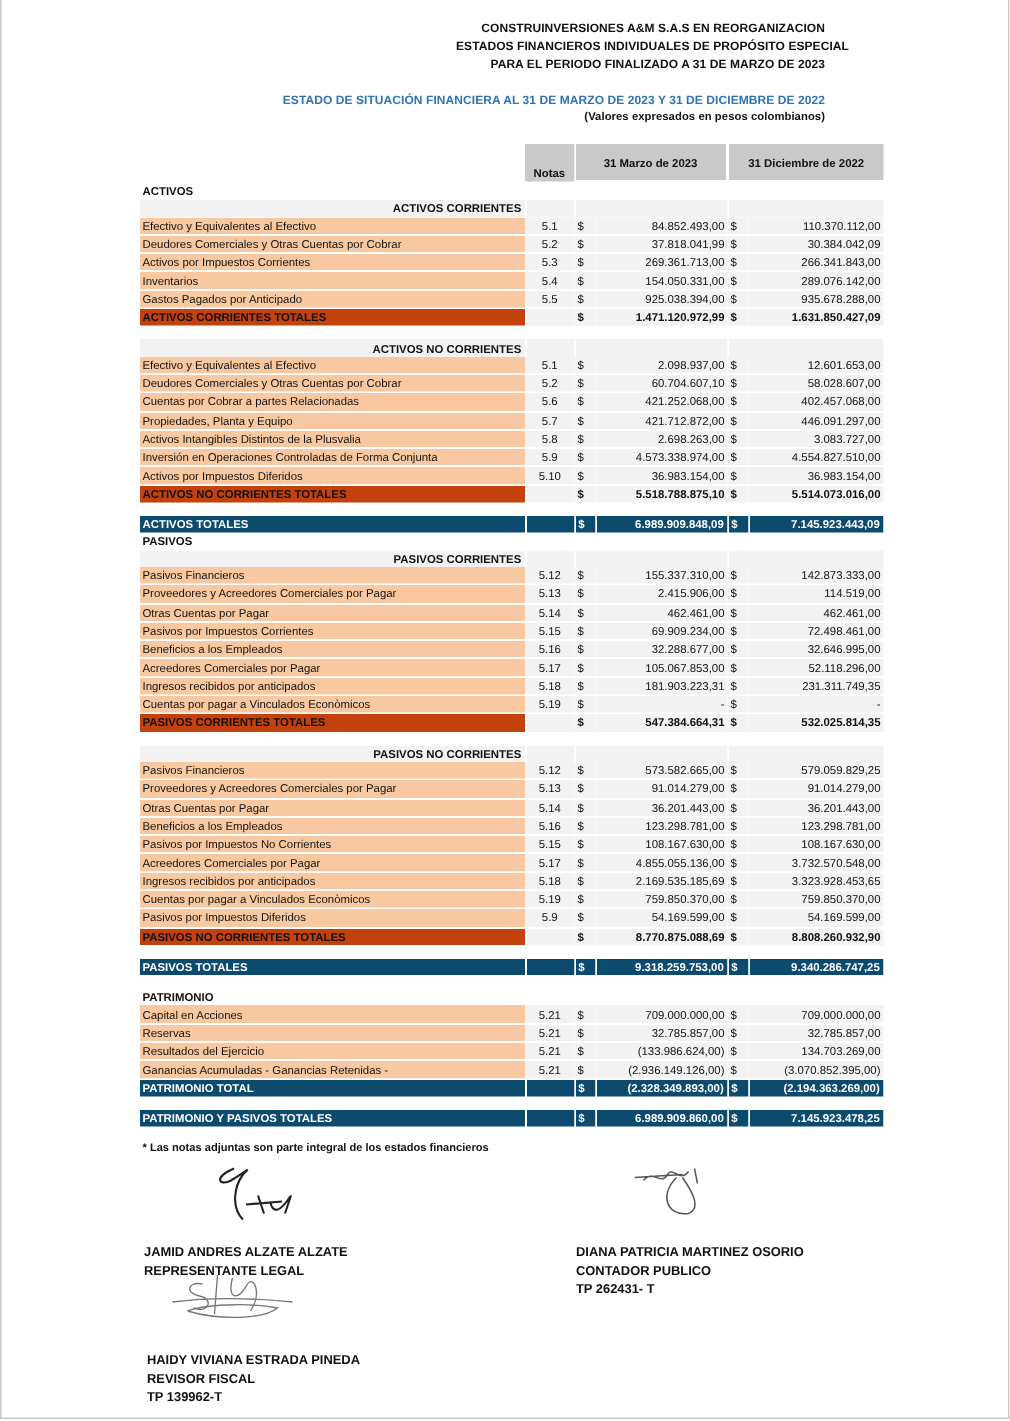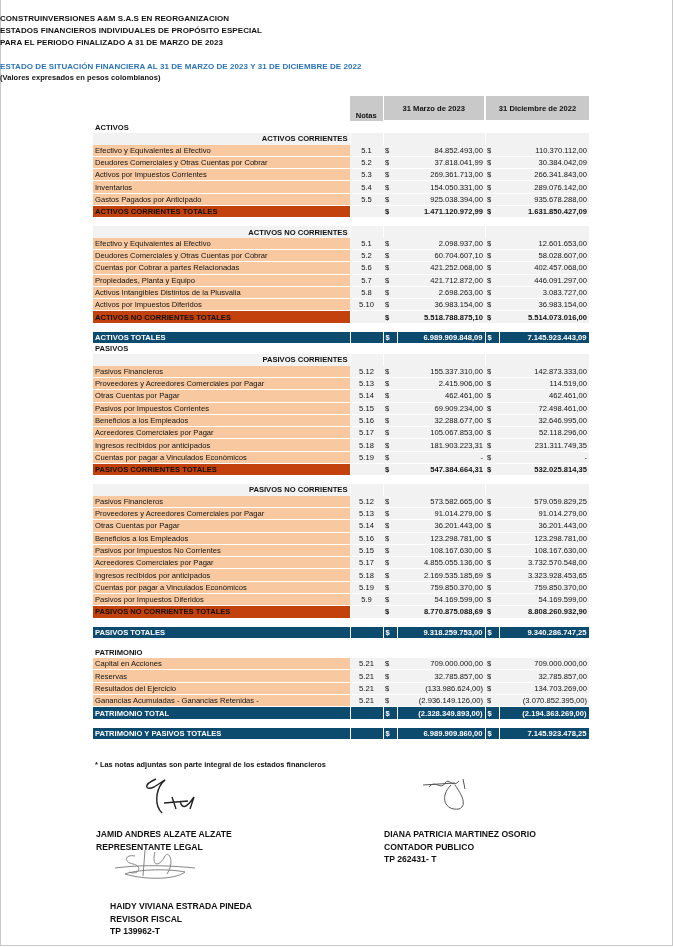--- a/index.html
+++ b/index.html
@@ -1,18 +1,18 @@
 <!DOCTYPE html>
 <html><head>
 <meta charset="utf-8">
 <style>
   html, body { margin:0; padding:0; background:#fff; }
   body { width:673px; height:947px; position:relative; overflow:hidden; font-family:"Liberation Sans", sans-serif; color:#111; }
   .page { position:absolute; left:0; top:0; width:671px; height:945px; border-left:1px solid #c8c8c8; border-right:1px solid #c8c8c8; border-bottom:1px solid #c8c8c8; }
-  .hdr { position:absolute; left:0; width:673px; text-align:left; font-size:8px; font-weight:bold; letter-spacing:0.05px; }
+  .hdr { position:absolute; left:0; width:550px; text-align:right; font-size:8px; font-weight:bold; letter-spacing:0.05px; }
   .hdr.blue { color:#2e74b5; }
   .hdr.sub { font-size:7.5px; }
   table.fs { position:absolute; left:93px; top:96px; border-collapse:collapse; font-size:7.6px; table-layout:fixed; }
   table.fs td { padding:0 2px; height:11.3px; line-height:11px; white-space:nowrap; overflow:hidden; }
   col.c-label { width:257px; } col.c-nota { width:33px; } col.c-s1 { width:14px; } col.c-v1 { width:88px; } col.c-s2 { width:14px; } col.c-v2 { width:90px; }
   .th { background:#c9c9c9; font-weight:bold; text-align:center; }
   .th.notas { vertical-align:bottom; }
   td.lbl { }
   tr.item td.lbl { background:#f8c9a0; }
   tr.item td.num, tr.item td.cur, tr.item td.nota, tr.sect td.gcell, tr.total td.gcell, tr.total td.num, tr.total td.cur { background:#f2f2f2; }
@@ -30,21 +30,21 @@
   .note { position:absolute; left:84px; top:760px; font-size:7.4px; font-weight:bold;margin-left:11px; }
   .sig-name { position:absolute; font-size:8.6px; font-weight:bold; line-height:12.6px;margin-top:16px; }
   .sig-svg { position:absolute; }
 </style>
 </head>
 <body>
 
 <div class="page"></div>
 
 <div class="hdr" style="top:14px;">CONSTRUINVERSIONES A&amp;M S.A.S EN REORGANIZACION</div>
-<div class="hdr" style="top:26px;">ESTADOS FINANCIEROS INDIVIDUALES DE PROPÓSITO ESPECIAL</div>
+<div class="hdr" style="top:26px;padding-left:16px;">ESTADOS FINANCIEROS INDIVIDUALES DE PROPÓSITO ESPECIAL</div>
 <div class="hdr" style="top:38px;">PARA EL PERIODO FINALIZADO A 31 DE MARZO DE 2023</div>
 <div class="hdr blue" style="top:62px;">ESTADO DE SITUACIÓN FINANCIERA AL 31 DE MARZO DE 2023 Y 31 DE DICIEMBRE DE 2022</div>
 <div class="hdr sub" style="top:73px;">(Valores expresados en pesos colombianos)</div>
 
 <table class="fs" id="fs">
   <colgroup>
       <col class="c-label">
       <col class="c-nota">
       <col class="c-s1">
       <col class="c-v1">
@@ -161,20 +161,28 @@
       </tr>
       <tr class="item">
         <td class="lbl">Activos Intangibles Distintos de la Plusvalia</td>
         <td class="nota">5.8</td>
         <td class="cur">$</td>
         <td class="num">2.698.263,00</td>
         <td class="cur">$</td>
         <td class="num">3.083.727,00</td>
       </tr>
       <tr class="item">
+        <td class="lbl">Inversión en Operaciones Controladas de Forma Conjunta</td>
+        <td class="nota">5.9</td>
+        <td class="cur">$</td>
+        <td class="num">4.573.338.974,00</td>
+        <td class="cur">$</td>
+        <td class="num">4.554.827.510,00</td>
+      </tr>
+      <tr class="item">
         <td class="lbl">Activos por Impuestos Diferidos</td>
         <td class="nota">5.10</td>
         <td class="cur">$</td>
         <td class="num">36.983.154,00</td>
         <td class="cur">$</td>
         <td class="num">36.983.154,00</td>
       </tr>
       <tr class="total">
         <td class="lbl">ACTIVOS NO CORRIENTES TOTALES</td>
         <td class="gcell"></td>
@@ -456,17 +464,17 @@
 </svg>
 <div class="sig-name" style="left:384px;top:812px;">
   <div>DIANA PATRICIA MARTINEZ OSORIO</div>
   <div>CONTADOR PUBLICO</div>
   <div>TP 262431- T</div>
 </div>
 
 <svg class="sig-svg" style="left:105px;top:846px;" width="95" height="38">
   <path d="M30 10 C20 8 18 16 28 18 C38 20 34 30 24 26 M40 4 L38 30 M50 6 C46 20 54 22 60 10 C64 4 70 16 62 28 M10 22 C40 18 70 20 90 22 M20 28 C40 34 70 34 80 26 C60 22 30 24 20 28" stroke="#777" stroke-width="0.9" fill="none"></path>
 </svg>
-<div class="sig-name" style="left:110px;top:884px;">
+<div class="sig-name" style="left:98px;top:884px;">
   <div>HAIDY VIVIANA ESTRADA PINEDA</div>
   <div>REVISOR FISCAL</div>
   <div>TP 139962-T</div>
 </div>
 
 </body></html>

